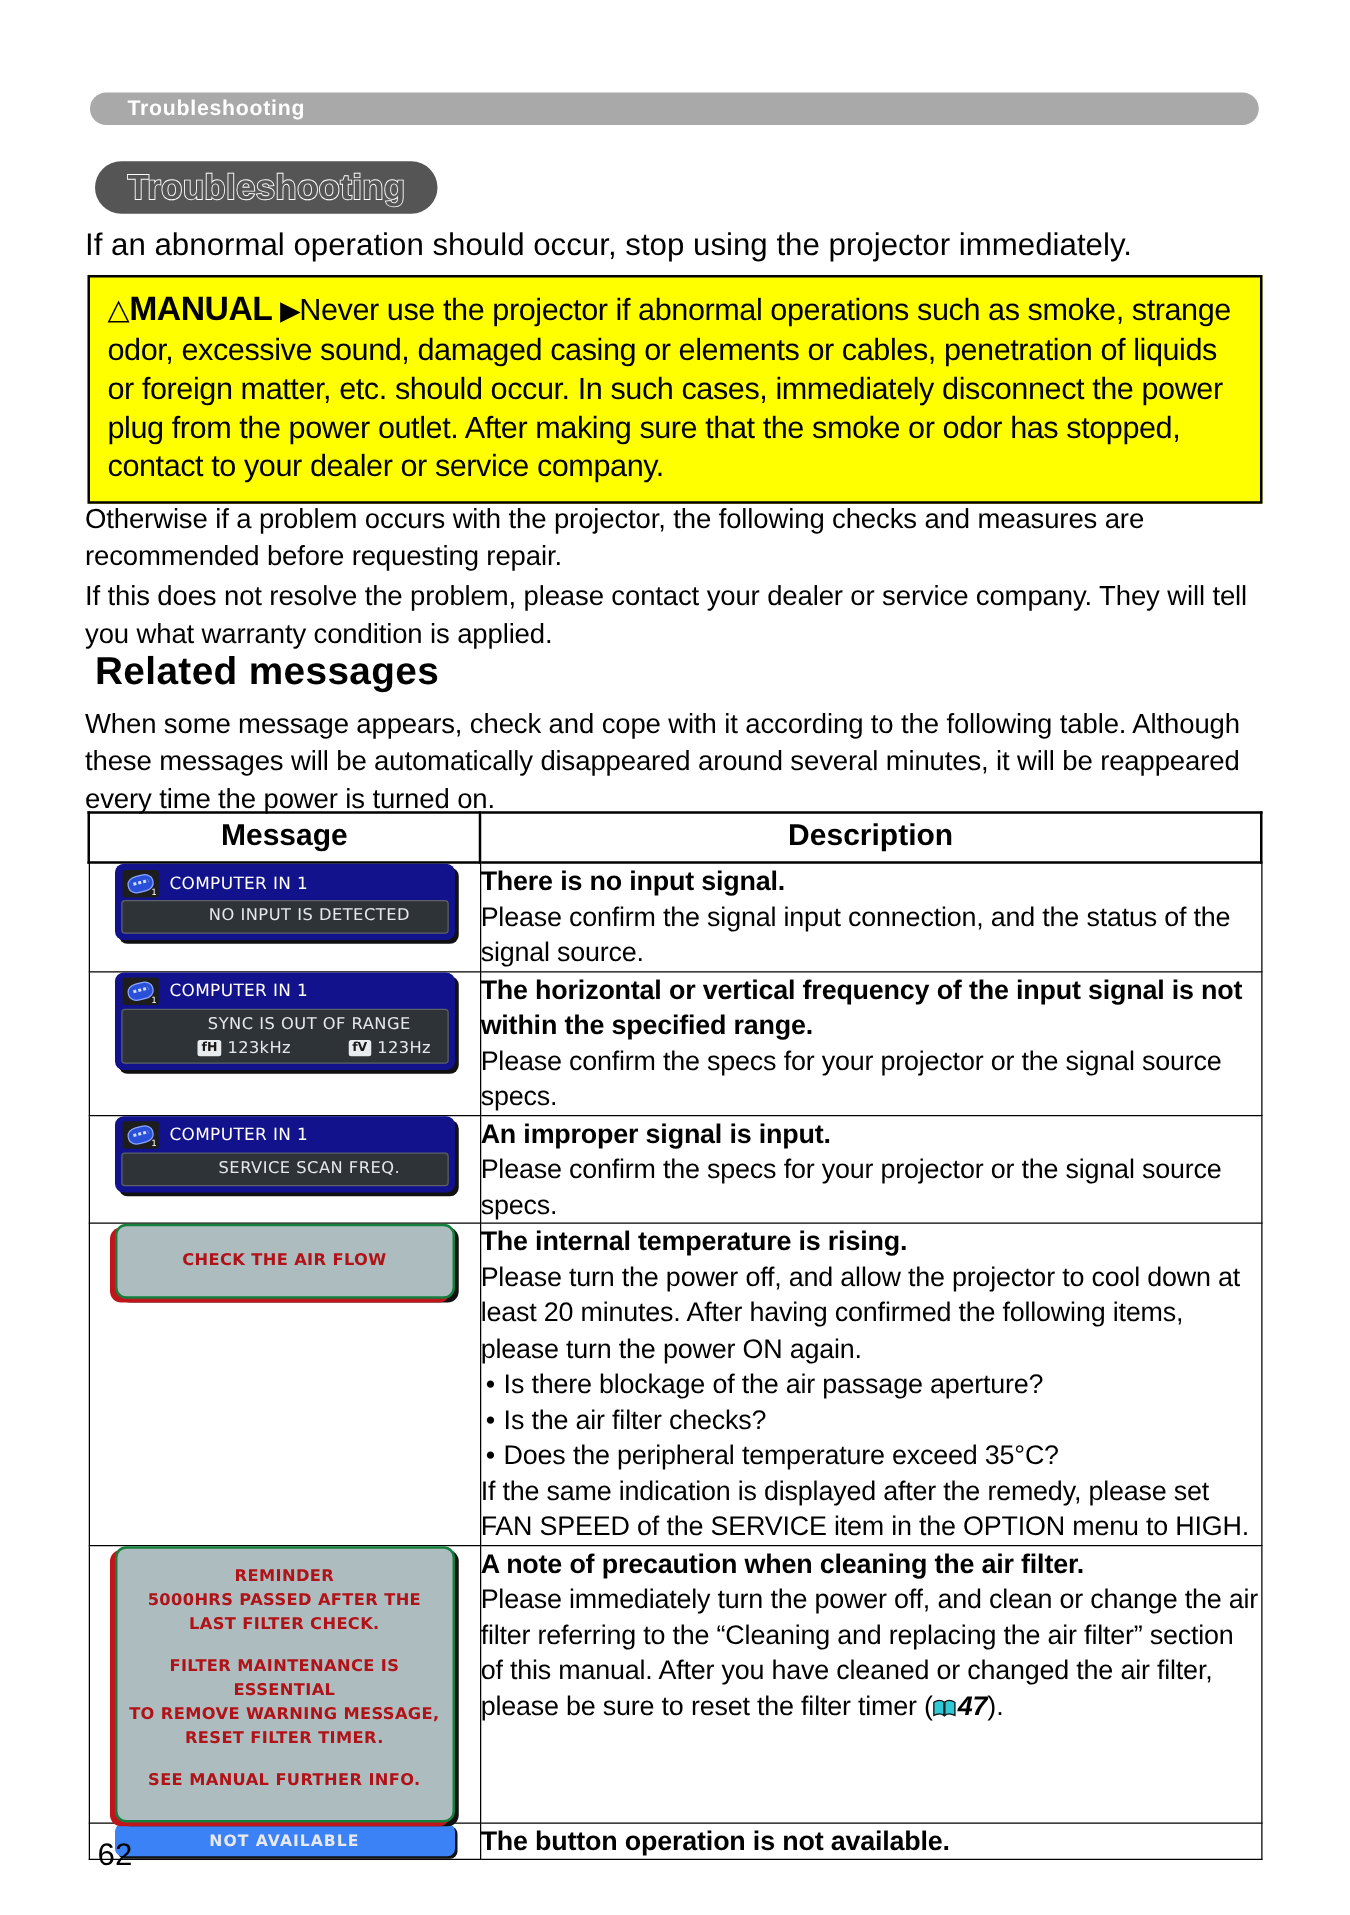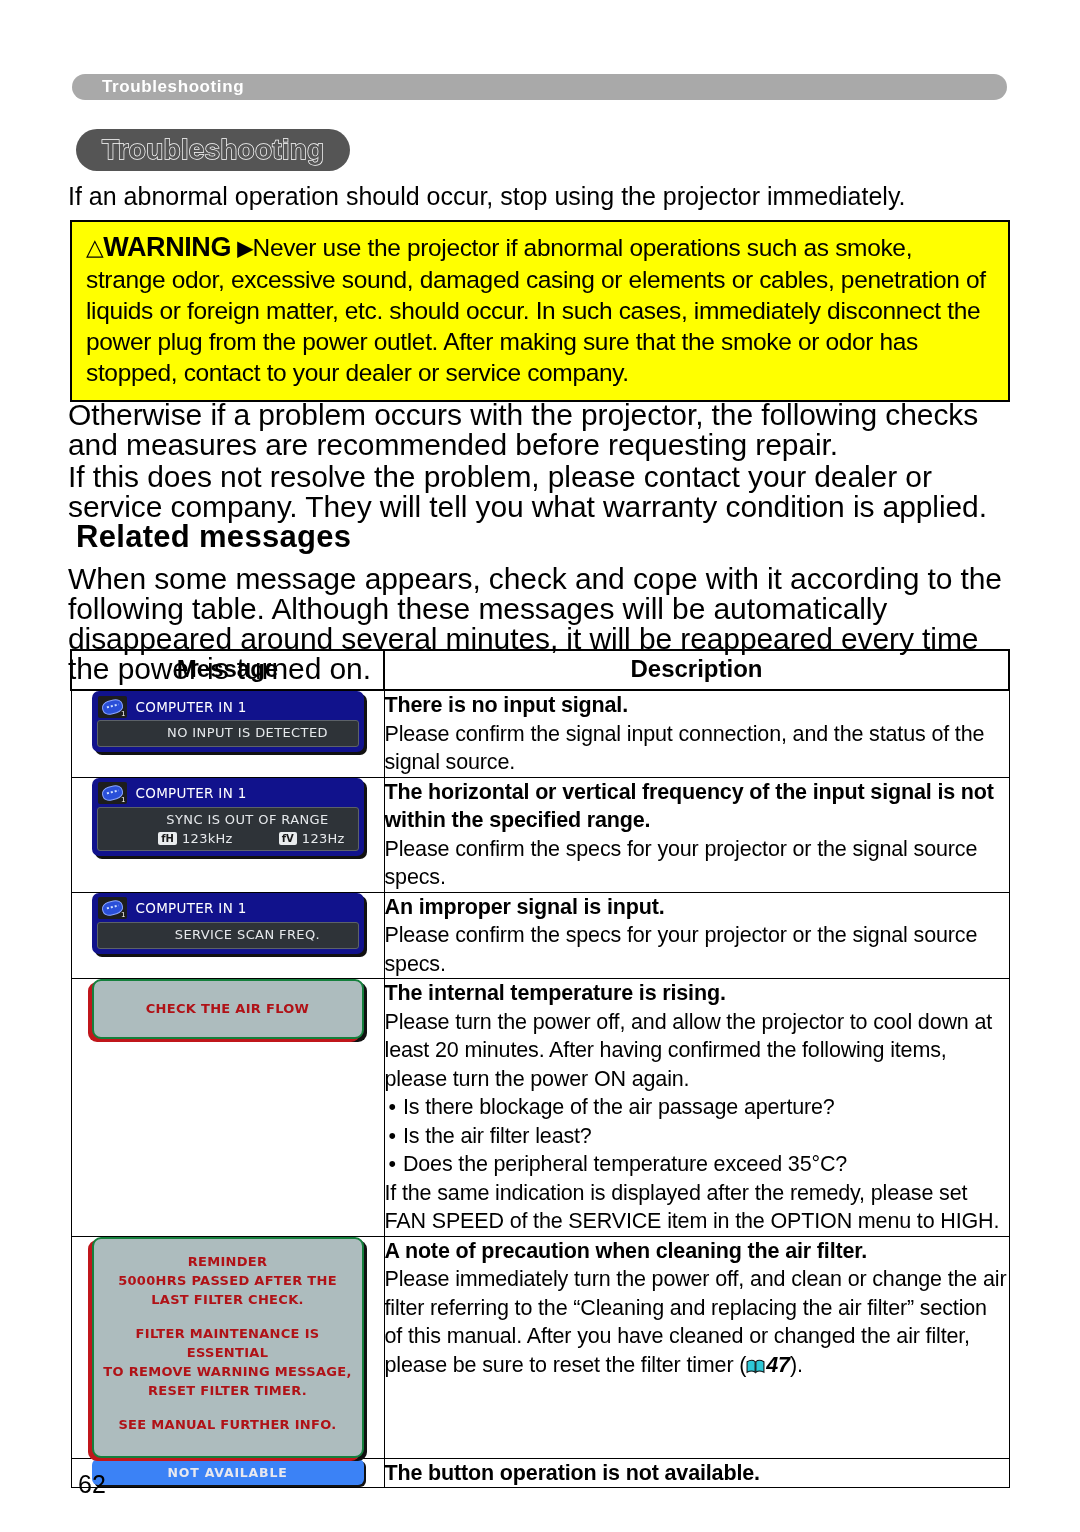--- a/index.html
+++ b/index.html
@@ -101,21 +101,21 @@
   .warning-arrow {
     font-size: 20px;
     vertical-align: 1px;
   }
 
   
   .para {
     position: absolute;
     left: 68px;
     width: 950px;
-    font-size: 30px;
+    font-size: 22px;
     line-height: 30px;
     letter-spacing: -0.1px;
   }
   .para-1 { top: 400px; }
   .para-2 { top: 462px; }
   .para-3 { top: 564px; }
 
   
   .section-heading {
     position: absolute;
@@ -348,21 +348,21 @@
 </div>
 
 <div class="chapter-pill">
   <span class="chapter-pill-text">Troubleshooting</span>
 </div>
 
 <div class="lead-line">If an abnormal operation should occur, stop using the projector immediately.</div>
 
 <div class="warning-box">
   <div class="warning-text">
-    <span class="warning-triangle">△</span><span class="warning-label">WARNING</span>
+    <span class="warning-triangle">△</span><span class="warning-label">MANUAL</span>
     <span class="warning-arrow">▶</span><span class="warning-body">Never use the projector if abnormal operations such as smoke, strange odor, excessive sound, damaged casing or elements or cables, penetration of liquids or foreign matter, etc. should occur. In such cases, immediately disconnect the power plug from the power outlet. After making sure that the smoke or odor has stopped, contact to your dealer or service company.</span>
   </div>
 </div>
 
 <div class="para para-1">Otherwise if a problem occurs with the projector, the following checks and measures are recommended before requesting repair.</div>
 <div class="para para-2">If this does not resolve the problem, please contact your dealer or service company. They will tell you what warranty condition is applied.</div>
 
 <div class="section-heading">Related messages</div>
 
 <div class="para para-3">When some message appears, check and cope with it according to the following table. Although these messages will be automatically disappeared around several minutes, it will be reappeared every time the power is turned on.</div>
@@ -457,21 +457,21 @@
       <td class="cell-msg">
         <div class="osd-plate plate-airflow">
           <div class="osd-plate-line">CHECK THE AIR FLOW</div>
         </div>
       </td>
       <td class="cell-desc">
         <span class="desc-title">The internal temperature is rising.</span>
         <span class="desc-body">Please turn the power off, and allow the projector to cool down at least 20 minutes. After having confirmed the following items, please turn the power ON again.</span>
         <ul class="desc-bullets">
           <li>Is there blockage of the air passage aperture?</li>
-          <li>Is the air filter least?</li>
+          <li>Is the air filter checks?</li>
           <li>Does the peripheral temperature exceed 35°C?</li>
         </ul>
         <span class="desc-body">If the same indication is displayed after the remedy, please set FAN SPEED of the SERVICE item in the OPTION menu to HIGH.</span>
       </td>
     </tr>
 
     <tr>
       <td class="cell-msg">
         <div class="osd-plate plate-reminder">
           <div class="osd-plate-line">REMINDER</div>

